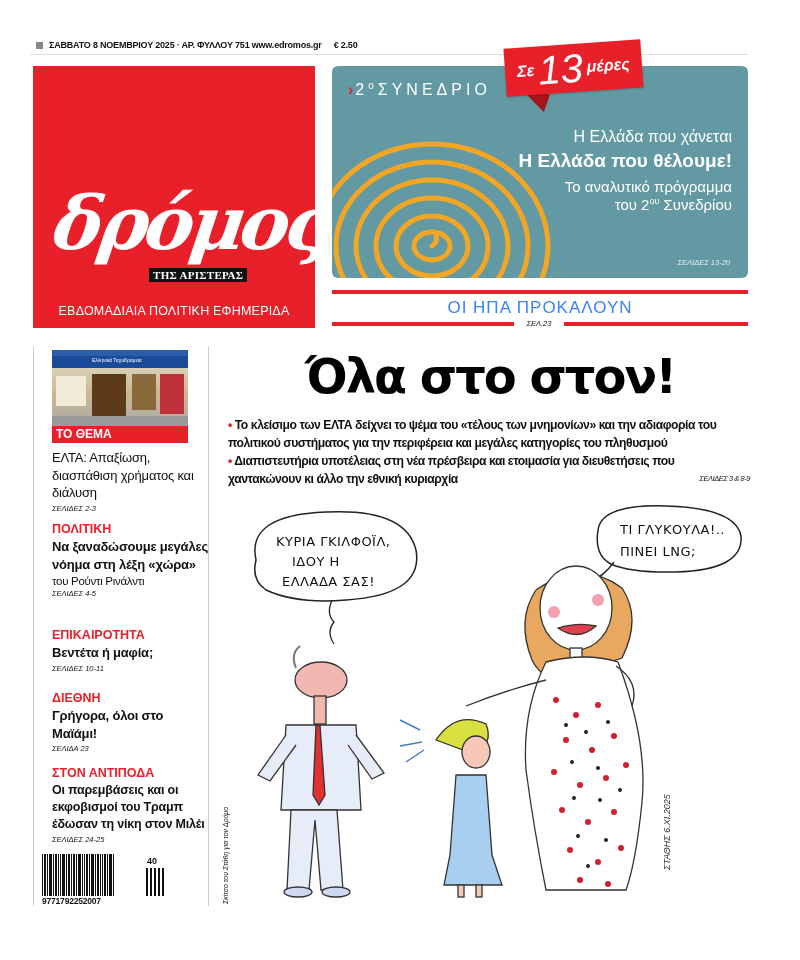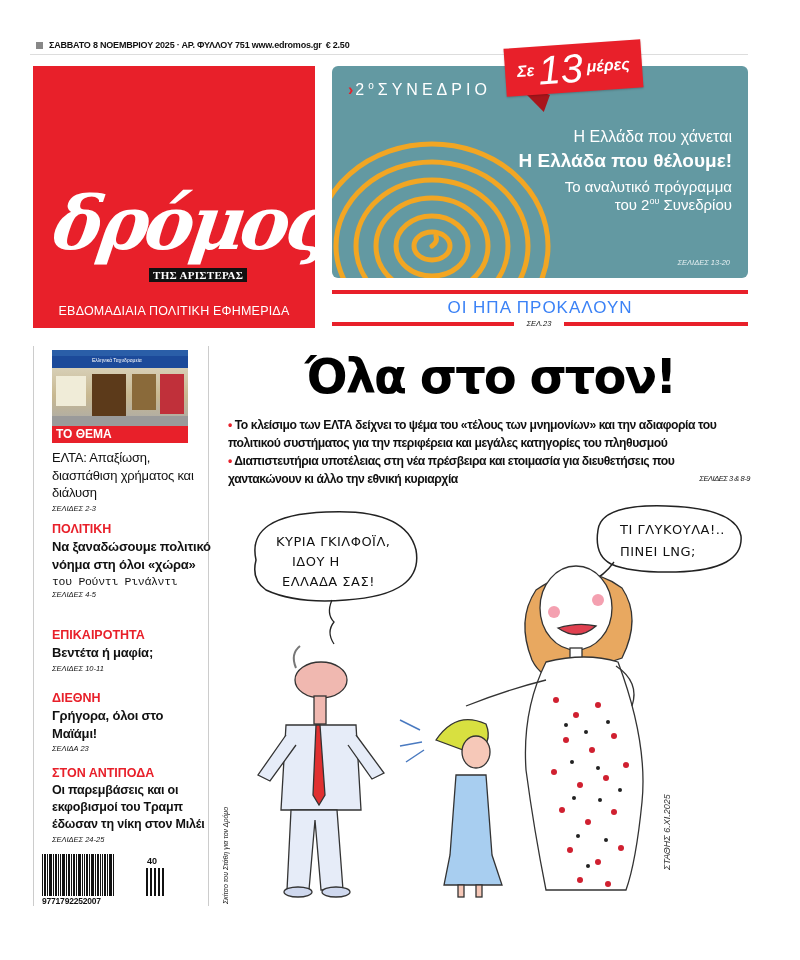--- a/index.html
+++ b/index.html
@@ -2,21 +2,21 @@
 <html><head>
 <meta charset="utf-8">
 <style>
   * { box-sizing: border-box; margin: 0; padding: 0; }
   html, body { width: 800px; height: 960px; background: #fff; overflow: hidden; }
   body { font-family: "Liberation Sans", sans-serif; color: #111; position: relative; }
 
   
   .topbar { position: absolute; left: 36px; top: 38px; height: 14px; display: flex; align-items: center; font-size: 9px; font-weight: bold; letter-spacing: -0.2px; color: #111; }
   .topbar .sq { width: 7px; height: 7px; background: #888; margin-right: 6px; }
-  .topbar .price { margin-left: 4px; }
+  .topbar .price { margin-left: 12px; }
   .topline { position: absolute; left: 30px; top: 54px; width: 718px; height: 1px; background: #ddd; }
 
   
   .masthead { position: absolute; left: 33px; top: 66px; width: 282px; height: 262px; background: #e8202a; }
   .logo-word { position: absolute; left: 22px; top: 120px; font-family: "DejaVu Serif", serif; font-style: italic; font-weight: bold; font-size: 74px; color: #fff; letter-spacing: -4px; transform: skewX(-8deg); line-height: 1; }
   .logo-sub { position: absolute; left: 116px; top: 202px; background: #111; color: #fff; font-family: "Liberation Serif", serif; font-size: 11px; font-weight: bold; padding: 1px 4px; letter-spacing: 0.3px; }
   .logo-tag { position: absolute; left: 0; right: 0; top: 238px; text-align: center; color: #fff; font-size: 12.5px; letter-spacing: 0.2px; }
 
   
   .congress { position: absolute; left: 332px; top: 66px; width: 416px; height: 212px; background: #6399a2; border-radius: 6px; overflow: hidden; }
@@ -50,21 +50,21 @@
   .photo .door { position: absolute; left: 40px; top: 24px; width: 34px; height: 44px; background: #5c3a1a; }
   .photo .win1 { position: absolute; left: 4px; top: 26px; width: 30px; height: 30px; background: #f0ecd8; }
   .photo .win2 { position: absolute; left: 80px; top: 24px; width: 24px; height: 36px; background: #8a6a3a; }
   .photo .win3 { position: absolute; left: 108px; top: 24px; width: 24px; height: 40px; background: #c0303a; }
   .photo .pavement { position: absolute; left: 0; bottom: 0; width: 100%; height: 10px; background: #9a9a9a; }
   .theme-bar { position: absolute; left: 18px; top: 80px; width: 136px; height: 17px; background: #e8202a; color: #fff; font-weight: bold; font-size: 12px; padding-left: 4px; line-height: 17px; }
   .side-block { position: absolute; left: 18px; width: 160px; }
   .side-block .kicker { color: #e8202a; font-weight: bold; font-size: 12.5px; margin-bottom: 2px; }
   .side-block .head { font-weight: bold; font-size: 13px; line-height: 1.35; letter-spacing: -0.2px; }
   .side-block .head.normal { font-weight: normal; }
-  .side-block .author { font-size: 11.5px; margin-top: 2px; letter-spacing: -0.3px; font-family: Liberation Mono, monospace; }
+  .side-block .author { font-size: 11.5px; margin-top: 2px; letter-spacing: -0.3px; }
   .side-block .pages { font-size: 7.5px; font-style: italic; margin-top: 2px; }
 
   .barcode { position: absolute; left: 42px; top: 854px; width: 90px; height: 42px; display: flex; align-items: flex-end; gap: 1px; }
   .barcode i { display: block; background: #111; height: 42px; }
   .barcode-num { position: absolute; left: 42px; top: 896px; font-size: 8.5px; font-weight: bold; letter-spacing: -0.2px; }
   .barcode-addon { position: absolute; left: 146px; top: 868px; display: flex; gap: 2px; }
   .barcode-addon i { display: block; width: 2px; height: 28px; background: #111; }
   .addon-num { position: absolute; left: 147px; top: 856px; font-size: 9px; font-weight: bold; }
 
   .vert-credit { position: absolute; left: 222px; top: 904px; transform: rotate(-90deg); transform-origin: left top; font-size: 7px; font-style: italic; color: #222; white-space: nowrap; }
@@ -144,21 +144,21 @@
   </div>
   <div class="theme-bar">ΤΟ ΘΕΜΑ</div>
 
   <div class="side-block" style="top:103px;">
     <div class="head normal" style="font-weight:400;">ΕΛΤΑ: Απαξίωση, διασπάθιση χρήματος και διάλυση</div>
     <div class="pages">ΣΕΛΙΔΕΣ 2-3</div>
   </div>
 
   <div class="side-block" style="top:176px;">
     <div class="kicker">ΠΟΛΙΤΙΚΗ</div>
-    <div class="head">Να ξαναδώσουμε πολιτικό νόημα στη όλοι «χώρα»</div>
+    <div class="head">Να ξαναδώσουμε μεγάλες νόημα στη λέξη «χώρα»</div>
     <div class="author">του Ρούντι Ρινάλντι</div>
     <div class="pages">ΣΕΛΙΔΕΣ 4-5</div>
   </div>
 
   <div class="side-block" style="top:282px;">
     <div class="kicker">ΕΠΙΚΑΙΡΟΤΗΤΑ</div>
     <div class="head" style="font-weight:600;">Βεντέτα ή μαφία;</div>
     <div class="pages">ΣΕΛΙΔΕΣ 10-11</div>
   </div>
 

